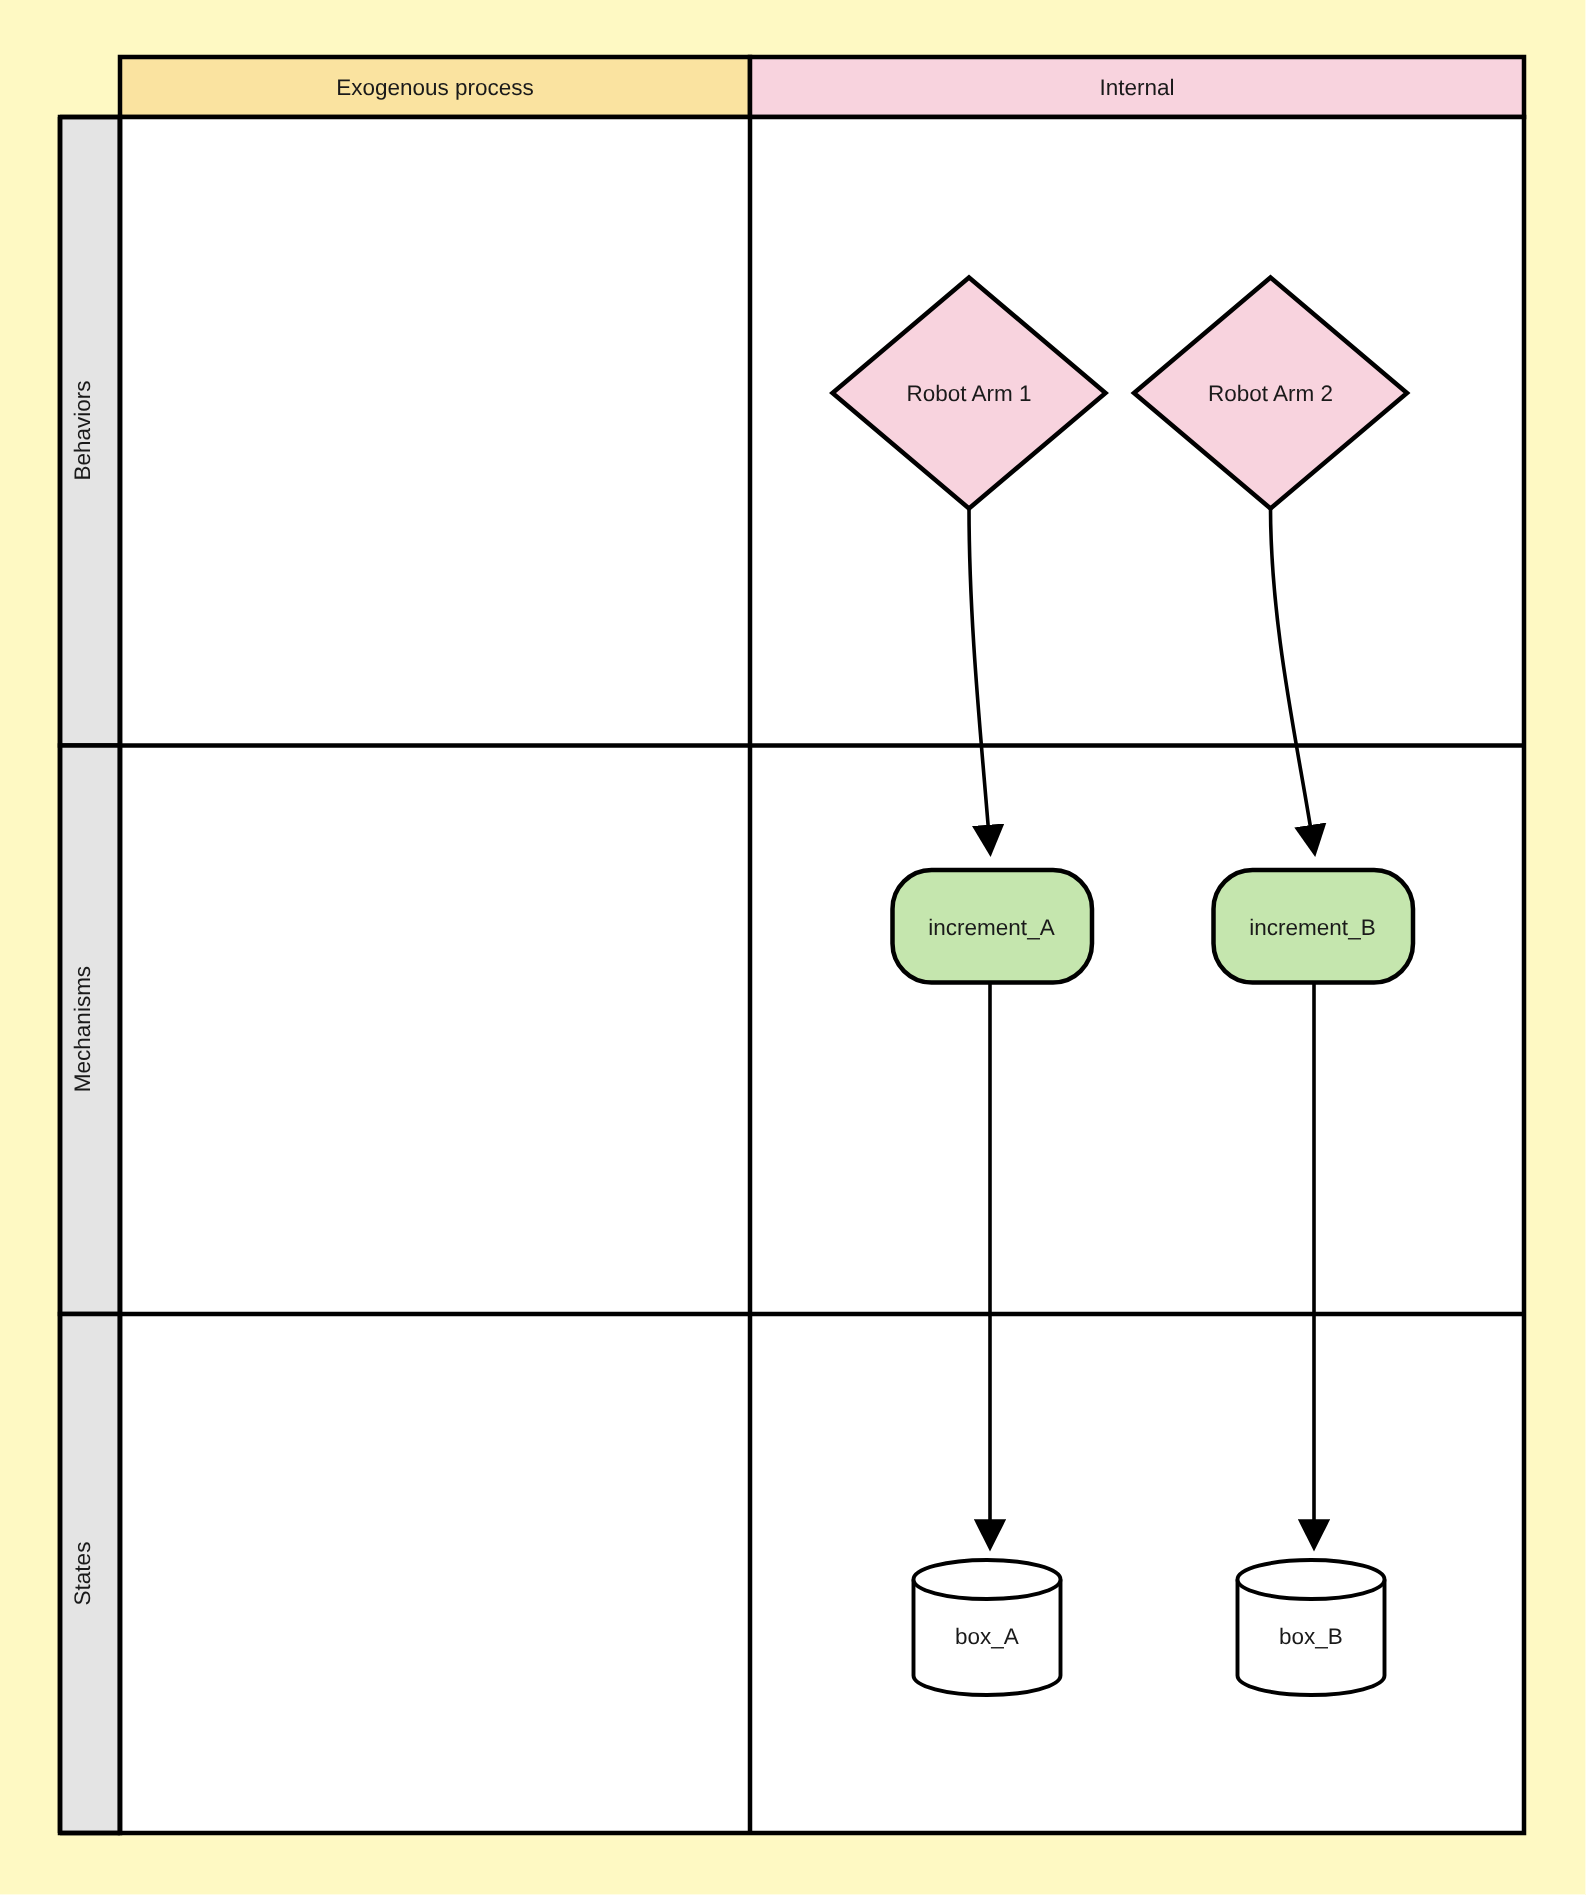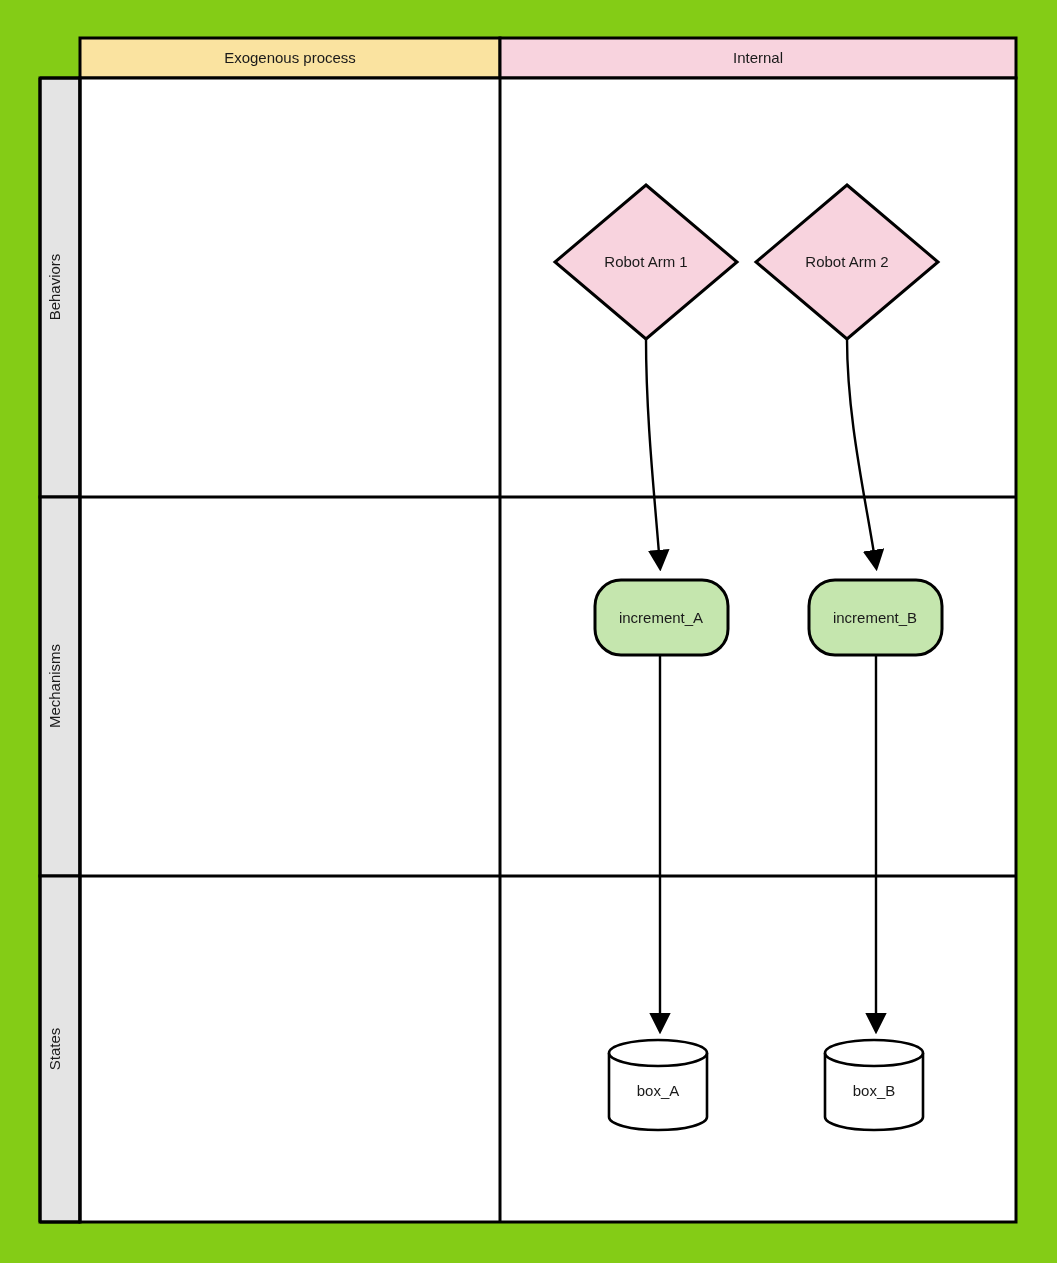--- a/index.html
+++ b/index.html
@@ -5,21 +5,21 @@
 <style>
   html,body{margin:0;padding:0;background:#ffffff;}
   body{
     font-family:"Liberation Sans", sans-serif;
     -webkit-font-smoothing:antialiased;
   }
   #canvas{
     position:relative;
     width:1057px;
     height:1263px;
-    background:#84cc16;
+    background:#fef9c3;
     overflow:hidden;
   }
   svg#diagram{
     position:absolute;
     left:0; top:0;
     width:1057px;
     height:1263px;
   }
   .lane-label{
     font-size:15px;

